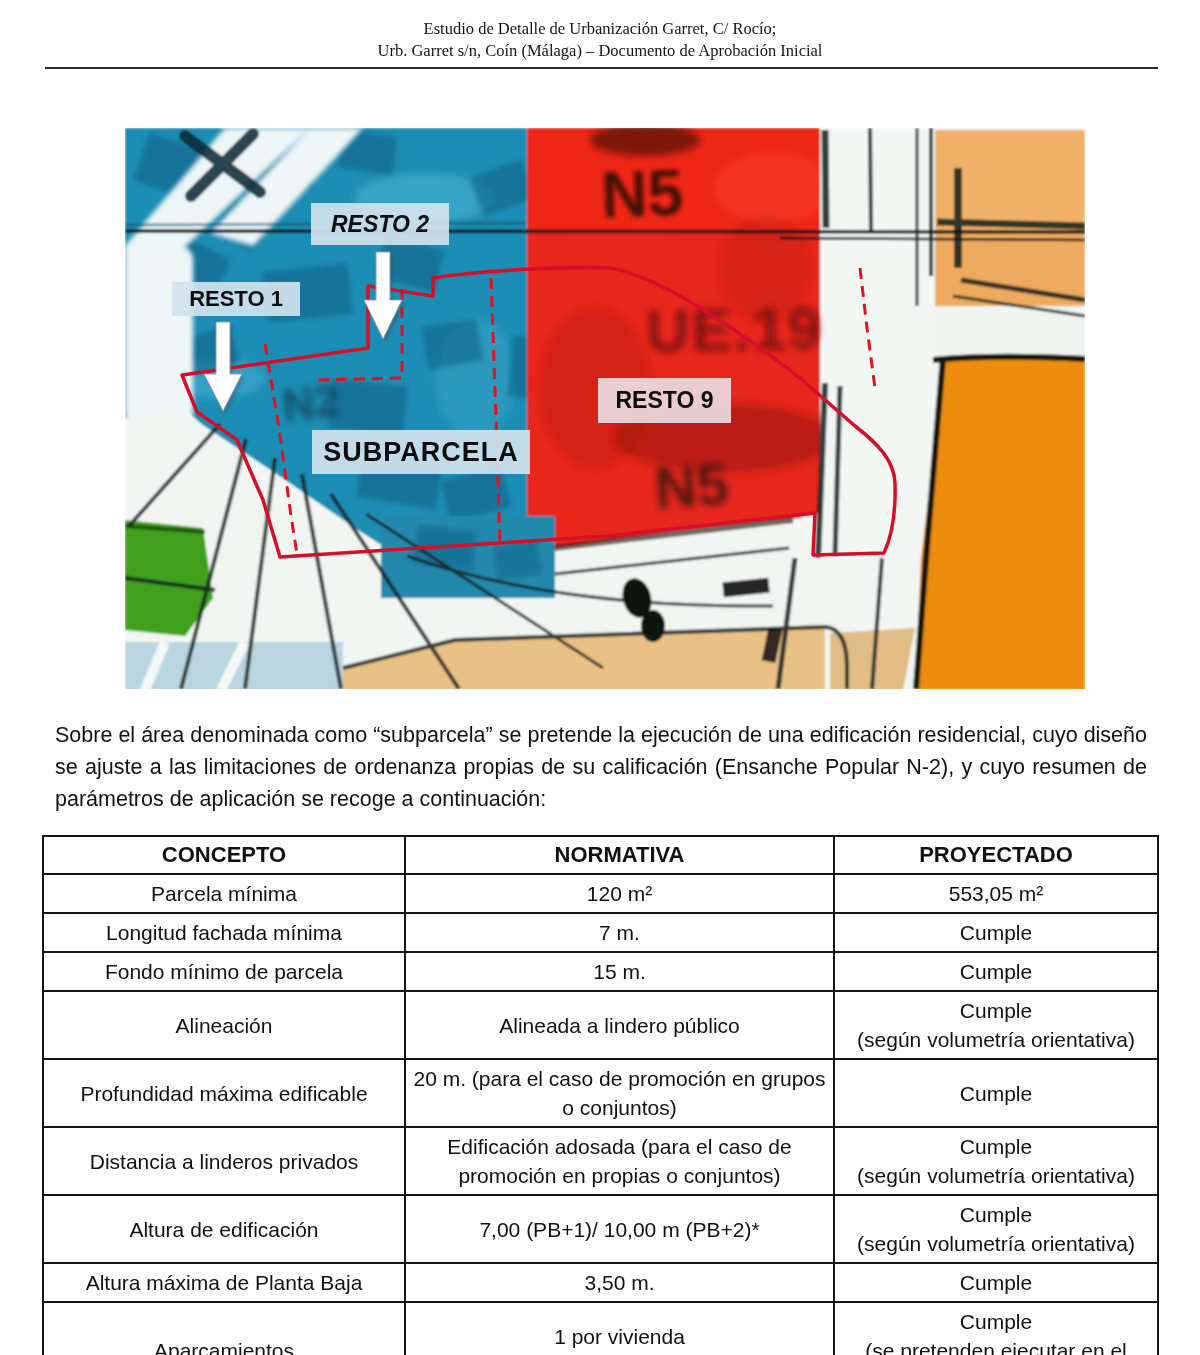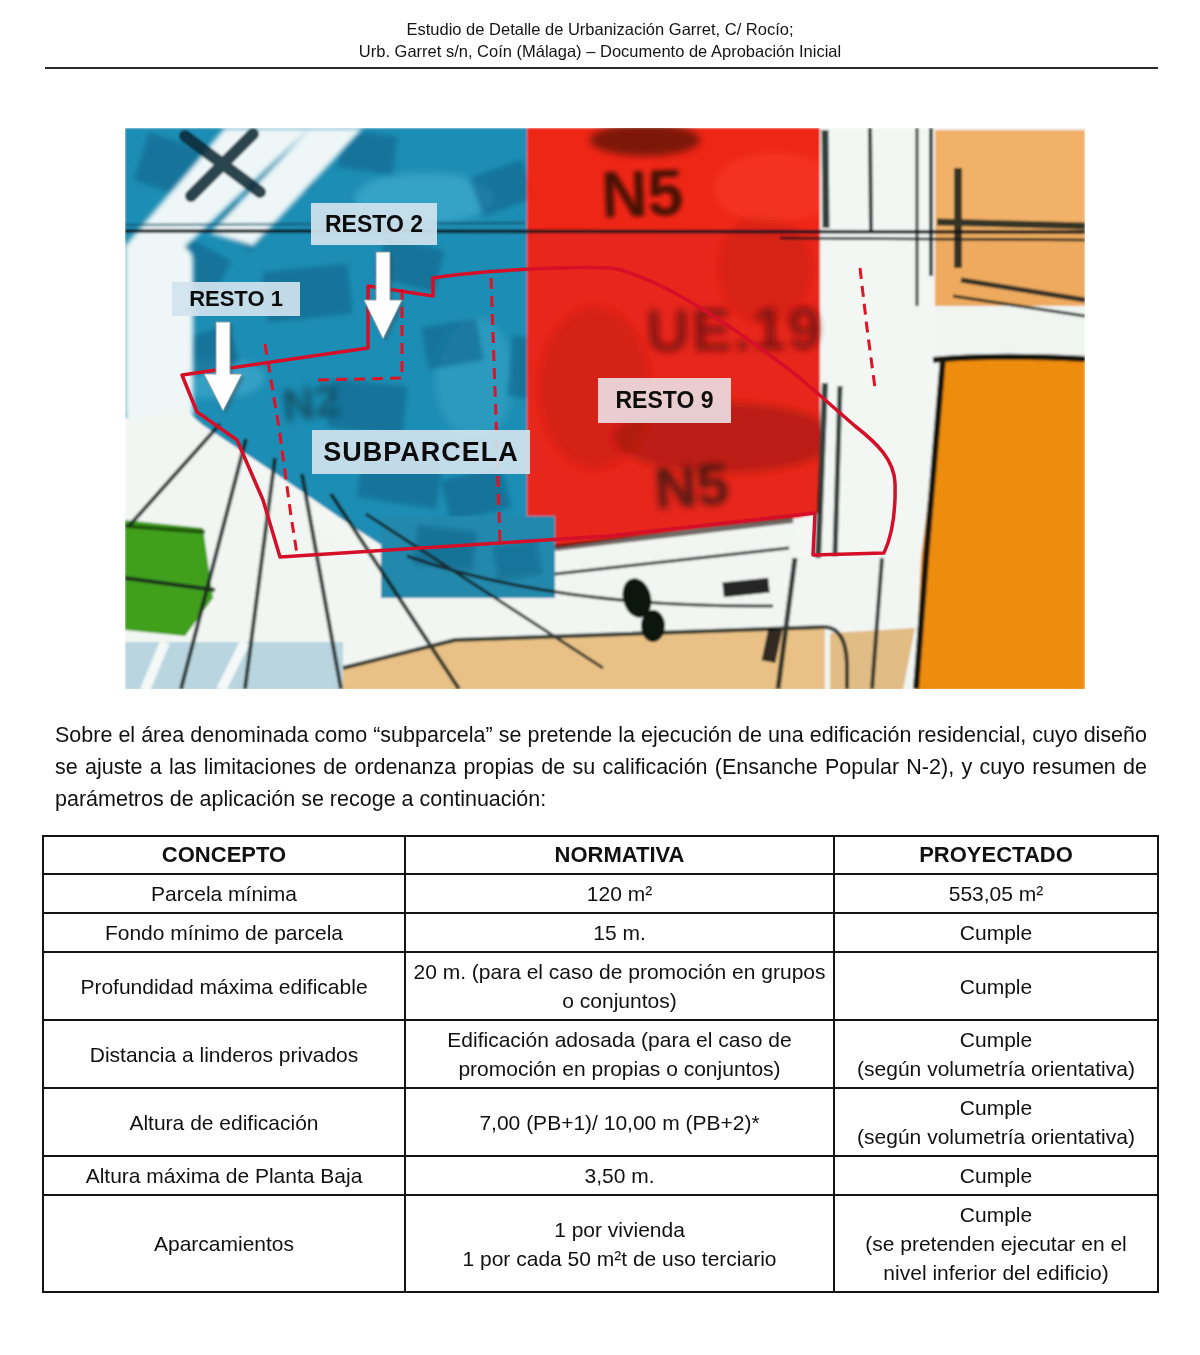--- a/index.html
+++ b/index.html
@@ -2,32 +2,32 @@
 <html><head>
 <meta charset="utf-8">
 <style>
   html,body{margin:0;padding:0;background:#ffffff;}
   .page{
     position:relative;width:1200px;height:1355px;background:#ffffff;
     font-family:"Liberation Sans",sans-serif;color:#1a1a1a;overflow:hidden;
   }
   
   .hdr{position:absolute;left:0;top:18px;width:100%;text-align:center;
-       font-size:16.5px;line-height:22px;color:#141414;}
+       font-size:16.5px;line-height:22px;color:#141414;font-family:Liberation Serif, serif;}
   .hdr-rule{position:absolute;left:45px;right:42px;top:67px;height:2px;background:#2b2b2b;}
   
   .map{position:absolute;left:125px;top:128px;width:960px;height:561px;overflow:hidden;}
   .map svg{display:block;}
   .map-label{
     position:absolute;display:flex;align-items:center;justify-content:center;
     font-weight:bold;color:#0c0c0c;background:rgba(209,227,238,0.92);
     font-family:"Liberation Sans",sans-serif;
   }
   .lbl-resto1{left:47px;top:154px;width:128px;height:34px;font-size:22px;}
-  .lbl-resto2{left:186px;top:75px;width:126px;height:42px;font-size:23px;}
+  .lbl-resto2{left:186px;top:75px;width:138px;height:42px;font-size:23px;font-style:italic;}
   .lbl-resto3{left:473px;top:250px;width:133px;height:45px;font-size:23px;background:rgba(235,224,228,0.9);}
   .lbl-subparcela{left:157px;top:302px;width:218px;height:44px;font-size:27px;letter-spacing:1px;margin-left:30px;}
   
   .para{
     position:absolute;left:55px;top:719px;width:1092px;
     font-size:21.5px;line-height:32px;text-align:justify;color:#111;
   }
   
   .tbl{
     position:absolute;left:42px;top:835px;width:1115px;
@@ -219,23 +219,34 @@
         <th>PROYECTADO</th>
       </tr>
     </thead>
     <tbody>
       <tr>
         <td>Parcela mínima</td>
         <td>120 m²</td>
         <td>553,05 m²</td>
       </tr>
       <tr>
+        <td>Longitud fachada mínima</td>
+        <td>7 m.</td>
+        <td>Cumple</td>
+      </tr>
+      <tr>
         <td>Fondo mínimo de parcela</td>
         <td>15 m.</td>
         <td>Cumple</td>
+      </tr>
+      <tr>
+        <td>Alineación</td>
+        <td>Alineada a lindero público</td>
+        <td>Cumple
+(según volumetría orientativa)</td>
       </tr>
       <tr>
         <td>Profundidad máxima edificable</td>
         <td>20 m. (para el caso de promoción en grupos o conjuntos)</td>
         <td>Cumple</td>
       </tr>
       <tr>
         <td>Distancia a linderos privados</td>
         <td>Edificación adosada (para el caso de promoción en propias o conjuntos)</td>
         <td>Cumple

